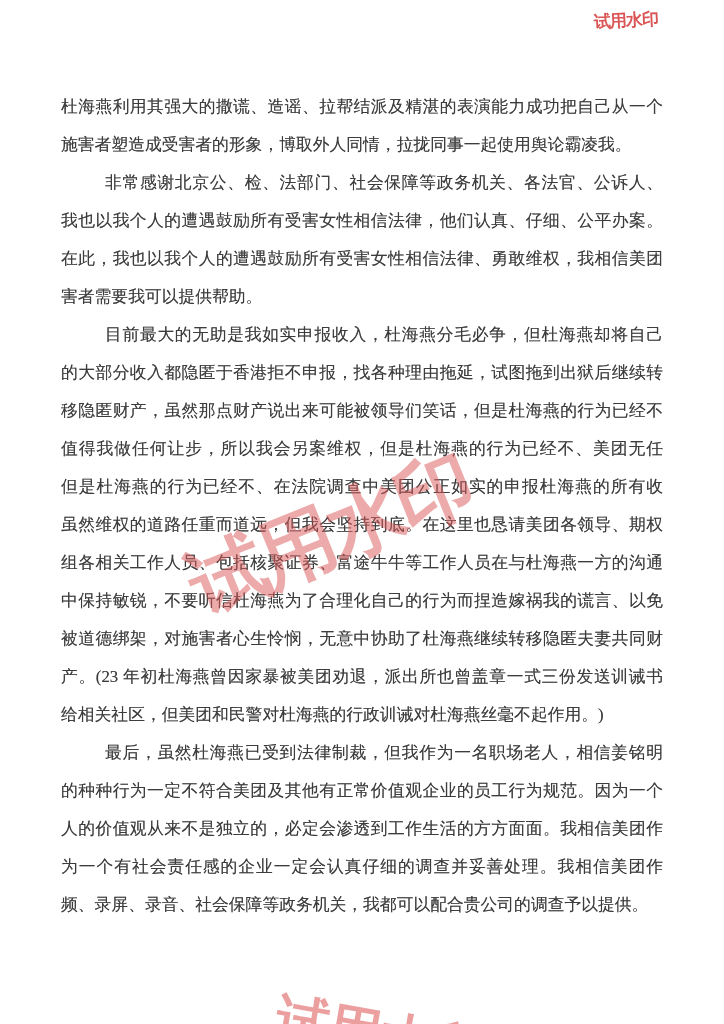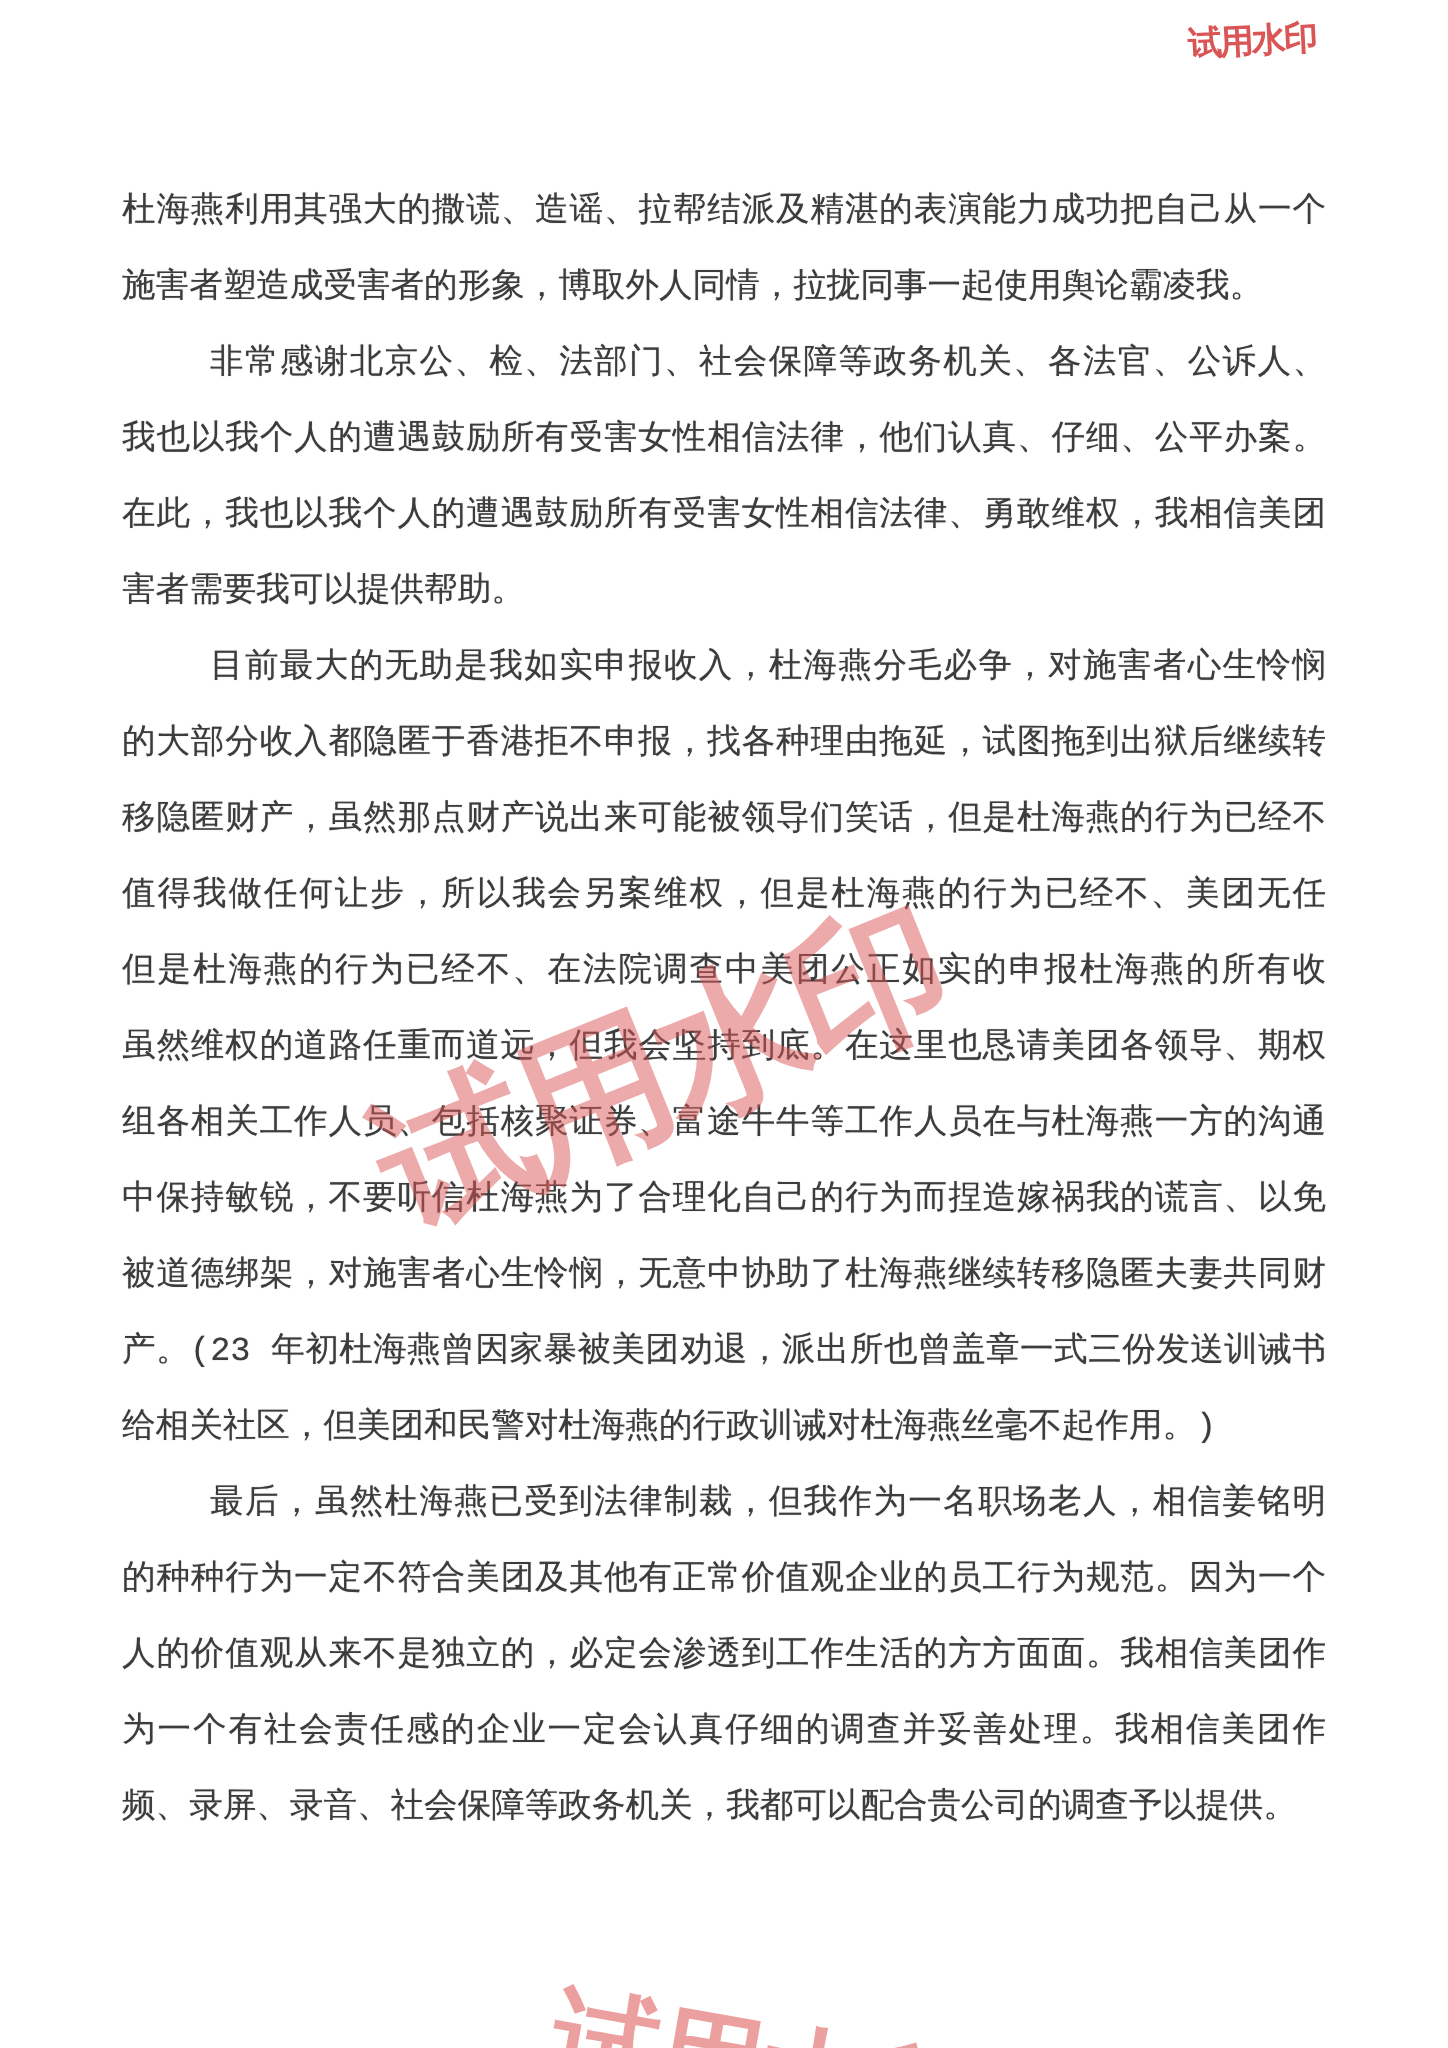--- a/index.html
+++ b/index.html
@@ -19,21 +19,20 @@
     color: #3c3c3c;
   }
   .line {
     height: 38px;
     line-height: 38px;
     font-size: 16.8px;
     text-align: justify;
     text-align-last: justify;
     overflow: hidden;
     text-shadow: 0 0 0.5px rgba(70,70,70,0.55);
-    font-family: Liberation Mono, monospace;
   }
   .line.indent { text-indent: 44px; }
   .line.para-end { text-align-last: left; }
   .wm {
     position: absolute;
     color: rgba(219, 85, 85, 0.50);
     font-weight: 600;
     pointer-events: none;
     white-space: nowrap;
   }
@@ -72,21 +71,21 @@
 
 <div class="page">
 
   <div class="doc-text">
       <div class="line">杜海燕利用其强大的撒谎、造谣、拉帮结派及精湛的表演能力成功把自己从一个</div>
       <div class="line para-end">施害者塑造成受害者的形象，博取外人同情，拉拢同事一起使用舆论霸凌我。</div>
       <div class="line indent">非常感谢北京公、检、法部门、社会保障等政务机关、各法官、公诉人、</div>
       <div class="line">我也以我个人的遭遇鼓励所有受害女性相信法律，他们认真、仔细、公平办案。</div>
       <div class="line">在此，我也以我个人的遭遇鼓励所有受害女性相信法律、勇敢维权，我相信美团作</div>
       <div class="line para-end">害者需要我可以提供帮助。</div>
-      <div class="line indent">目前最大的无助是我如实申报收入，杜海燕分毛必争，对施害者心生怜悯</div>
+      <div class="line indent">目前最大的无助是我如实申报收入，杜海燕分毛必争，但杜海燕却将自己</div>
       <div class="line">的大部分收入都隐匿于香港拒不申报，找各种理由拖延，试图拖到出狱后继续转</div>
       <div class="line">移隐匿财产，虽然那点财产说出来可能被领导们笑话，但是杜海燕的行为已经不</div>
       <div class="line">值得我做任何让步，所以我会另案维权，但是杜海燕的行为已经不、美团无任</div>
       <div class="line">但是杜海燕的行为已经不、在法院调查中美团公正如实的申报杜海燕的所有收入。</div>
       <div class="line">虽然维权的道路任重而道远，但我会坚持到底。在这里也恳请美团各领导、期权</div>
       <div class="line">组各相关工作人员、包括核聚证券、富途牛牛等工作人员在与杜海燕一方的沟通</div>
       <div class="line">中保持敏锐，不要听信杜海燕为了合理化自己的行为而捏造嫁祸我的谎言、以免</div>
       <div class="line">被道德绑架，对施害者心生怜悯，无意中协助了杜海燕继续转移隐匿夫妻共同财</div>
       <div class="line">产。(23 年初杜海燕曾因家暴被美团劝退，派出所也曾盖章一式三份发送训诫书</div>
       <div class="line para-end">给相关社区，但美团和民警对杜海燕的行政训诫对杜海燕丝毫不起作用。)</div>

